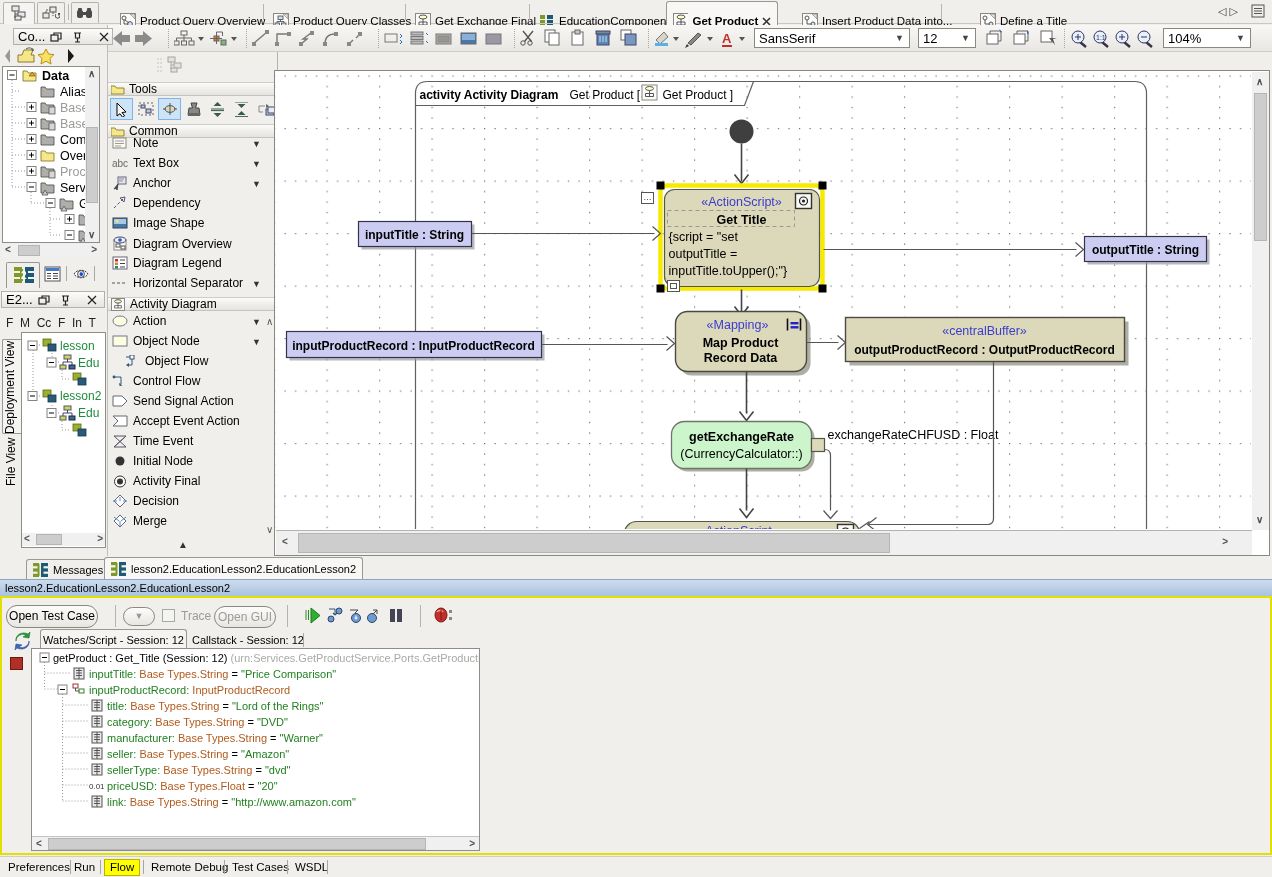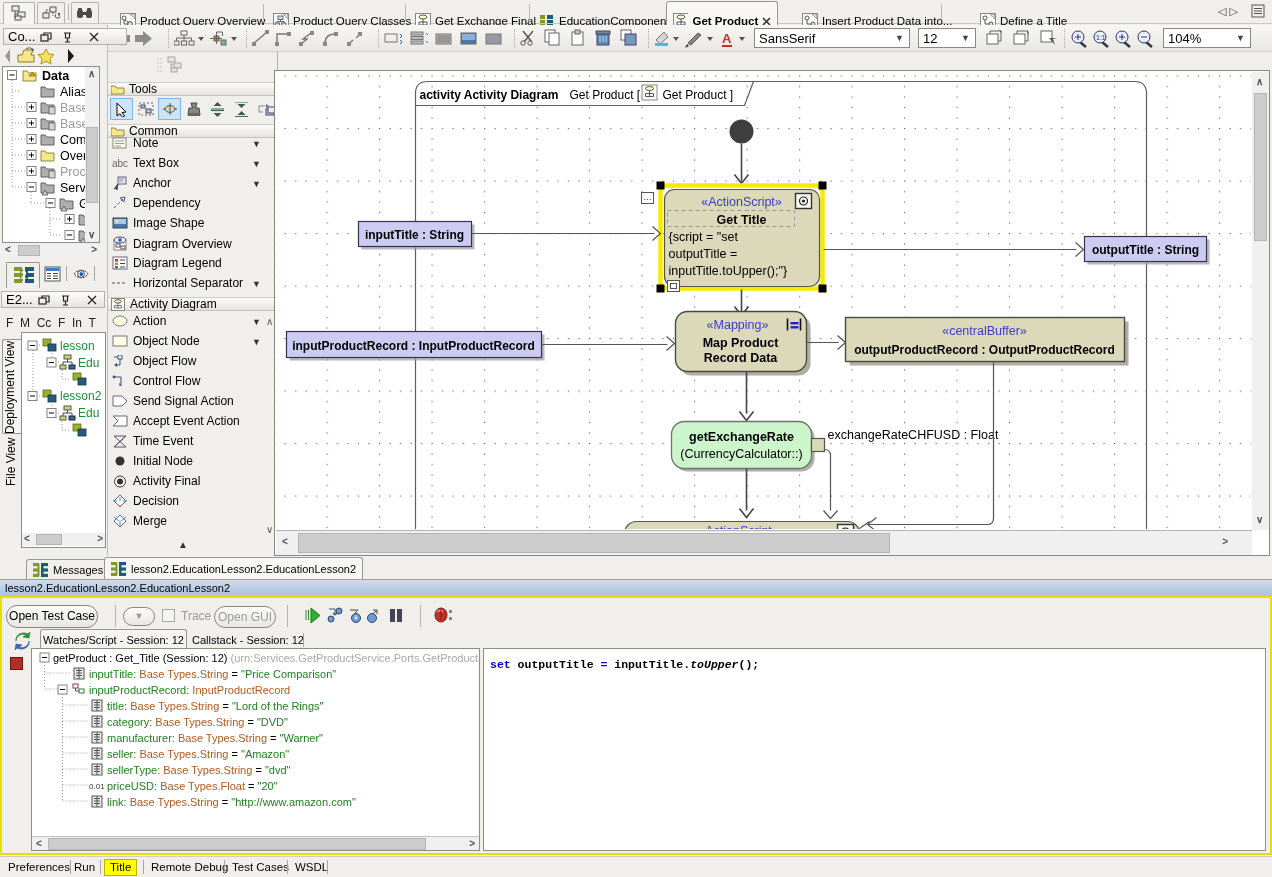--- a/index.html
+++ b/index.html
@@ -307,21 +307,21 @@
   <svg class="abs" style="left:1136px;top:4px;" width="20" height="19">
       <path d="M10 13l6 5" stroke="#334" stroke-width="2.4"></path>
       <circle cx="8" cy="8" r="6" fill="#e8f0fa" stroke="#336"></circle>
       <path d="M5 8h6" stroke="#336"></path>
     </svg>
   <div class="abs combo" style="left:1163px;top:3px;width:88px;">104%<span class="ca">▼</span></div>
 </div>
 
 <div class="abs" id="leftcol" style="left:0;top:25px;width:108px;height:531px;background:#f0efec;border-right:1px solid #c0beb9;">
 
-  <div class="abs ptitle" style="left:3px;top:3px;width:124px;height:17px;">Co...
+  <div class="abs ptitle" style="left:13px;top:3px;width:100px;height:17px;">Co...
     <svg class="abs" style="left:36px;top:3px" width="60" height="11">
         <g fill="none" stroke="#222" stroke-width="1.2">
           <rect x="1" y="3" width="7" height="6"></rect>
           <path d="M4 3V1h7v6h-3"></path>
           <path d="M24 1h7M25.5 1v5h4V1M27.5 6v4M25 10h5"></path>
           <path d="M50 1l8 8M58 1l-8 8"></path>
         </g>
       </svg>
   </div>
 
@@ -610,21 +610,21 @@
         <rect x="0.5" y="0.5" width="13" height="12" fill="#fbfbf9" stroke="#8a8880"></rect>
         <ellipse cx="7" cy="3.4" rx="3.4" ry="1.7" fill="#fdfdc8" stroke="#555"></ellipse>
         <path d="M7 5v5M3.6 10h7M7 7.6h-3.4v2.4M7 7.6h3.4v2.4" fill="none" stroke="#555" stroke-width="0.8"></path>
       </svg>Activity Diagram</div>
   <div class="abs pitem" style="left:4px;top:262px;"><svg width="16" height="12">
         <ellipse cx="8" cy="6" rx="7" ry="5" fill="#fdfde0" stroke="#778"></ellipse>
       </svg>Action</div>
   <div class="abs pitem" style="left:4px;top:282px;"><svg width="16" height="12">
         <rect x="1" y="1" width="14" height="10" fill="#fdfde0" stroke="#778"></rect>
       </svg>Object Node</div>
-  <div class="abs pitem" style="left:4px;top:302px;"><svg width="16" height="13">
+  <div class="abs pitem" style="left:16px;top:302px;"><svg width="16" height="13">
         <path d="M2 2h6v6" fill="none" stroke="#357"></path>
         <path d="M8 8v2l-3 0" stroke="#357" fill="none"></path>
         <path d="M5 8l-3 2 3 2z" fill="#357"></path>
         <rect x="6" y="0" width="4" height="4" fill="#fff" stroke="#357"></rect>
       </svg>Object Flow</div>
   <div class="abs pitem" style="left:4px;top:322px;"><svg width="16" height="13">
         <path d="M2 2h7v7" fill="none" stroke="#357"></path>
         <path d="M9 9l-2-1 0.6 3 3-0.6-1.6-1z" fill="#357"></path>
         <circle cx="2" cy="2" r="1.4" fill="#357"></circle>
       </svg>Control Flow</div>
@@ -945,31 +945,28 @@
       <use href="#fico" x="60" y="147"></use>
       <text x="75" y="157"><tspan fill="#228022">link:</tspan> <tspan fill="#b05a1e">Base Types.String</tspan> = <tspan fill="#228022">"http://www.amazon.com"</tspan></text>
     </svg>
     <div class="abs sb" style="left:0;bottom:0;width:447px;height:14px;border-top:1px solid #c5c3be;">
       <div class="arr" style="left:4px;top:2px;">&lt;</div>
       <div class="arr" style="right:4px;top:2px;">&gt;</div>
       <div class="thumb" style="left:16px;top:1px;width:378px;height:12px;"></div>
     </div>
   </div>
 
-  <div class="abs" style="left:481px;top:50px;width:783px;height:203px;background:#fff;border:1px solid #8f8d88;font-family:'Liberation Mono',monospace;font-size:11.5px;font-weight:bold;padding:9px 0 0 6px;">
-    <span style="color:#0000cc">set</span> outputTitle <span style="color:#0000cc">=</span> inputTitle.<i>toUpper</i>();
-  </div>
 </div>
 
 <div class="abs" id="statusbar">
   <div class="stitem" style="left:2px">Preferences</div>
   <div class="ssep" style="left:70px"></div>
   <div class="stitem" style="left:68px">Run</div>
   <div class="ssep" style="left:100px"></div>
-  <div class="stitem" style="left:104px;background:#ffff00;border:1px solid #b8b400;line-height:15px;padding:0 5px;">Title</div>
+  <div class="stitem" style="left:104px;background:#ffff00;border:1px solid #b8b400;line-height:15px;padding:0 5px;">Flow</div>
   <div class="ssep" style="left:143px"></div>
   <div class="stitem" style="left:145px">Remote Debug</div>
   <div class="ssep" style="left:224px"></div>
   <div class="stitem" style="left:226px">Test Cases</div>
   <div class="ssep" style="left:287px"></div>
   <div class="stitem" style="left:289px">WSDL</div>
   <div class="ssep" style="left:327px"></div>
 </div>
 
 </body></html>

